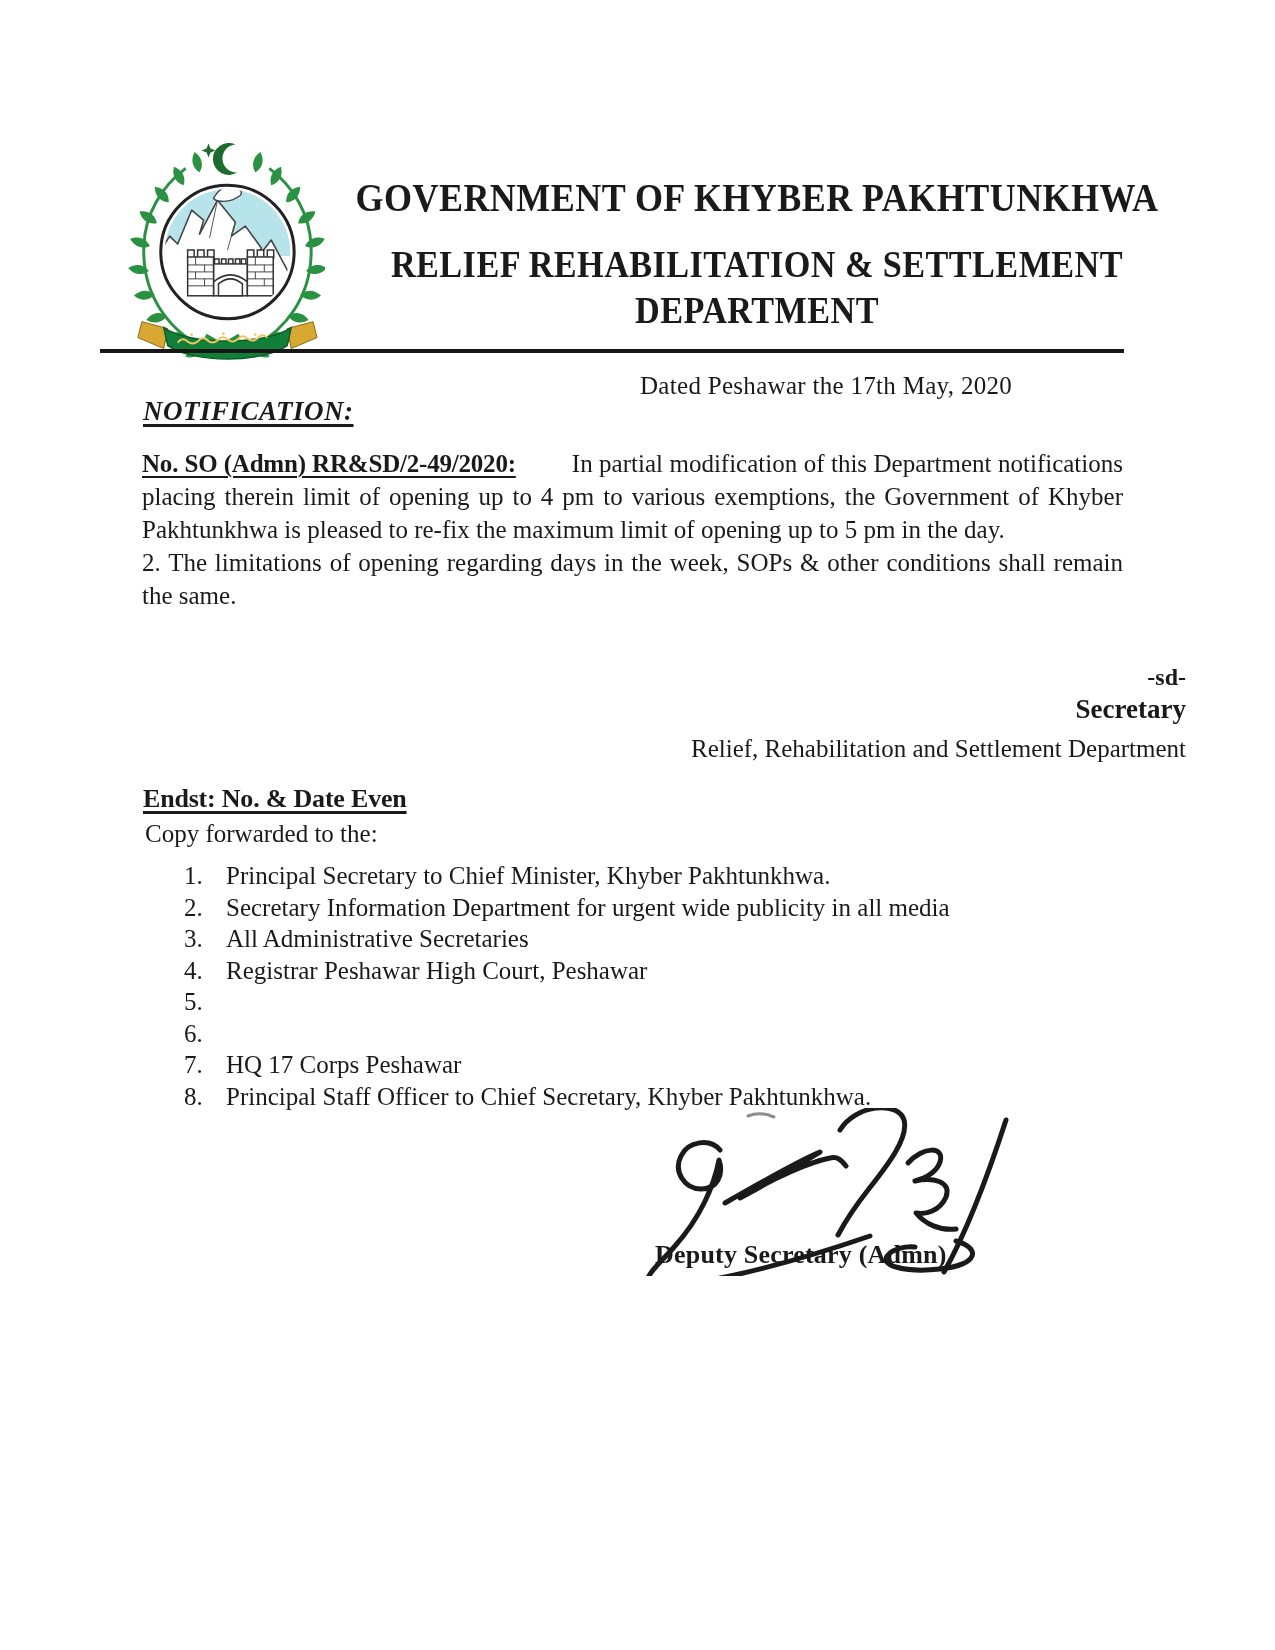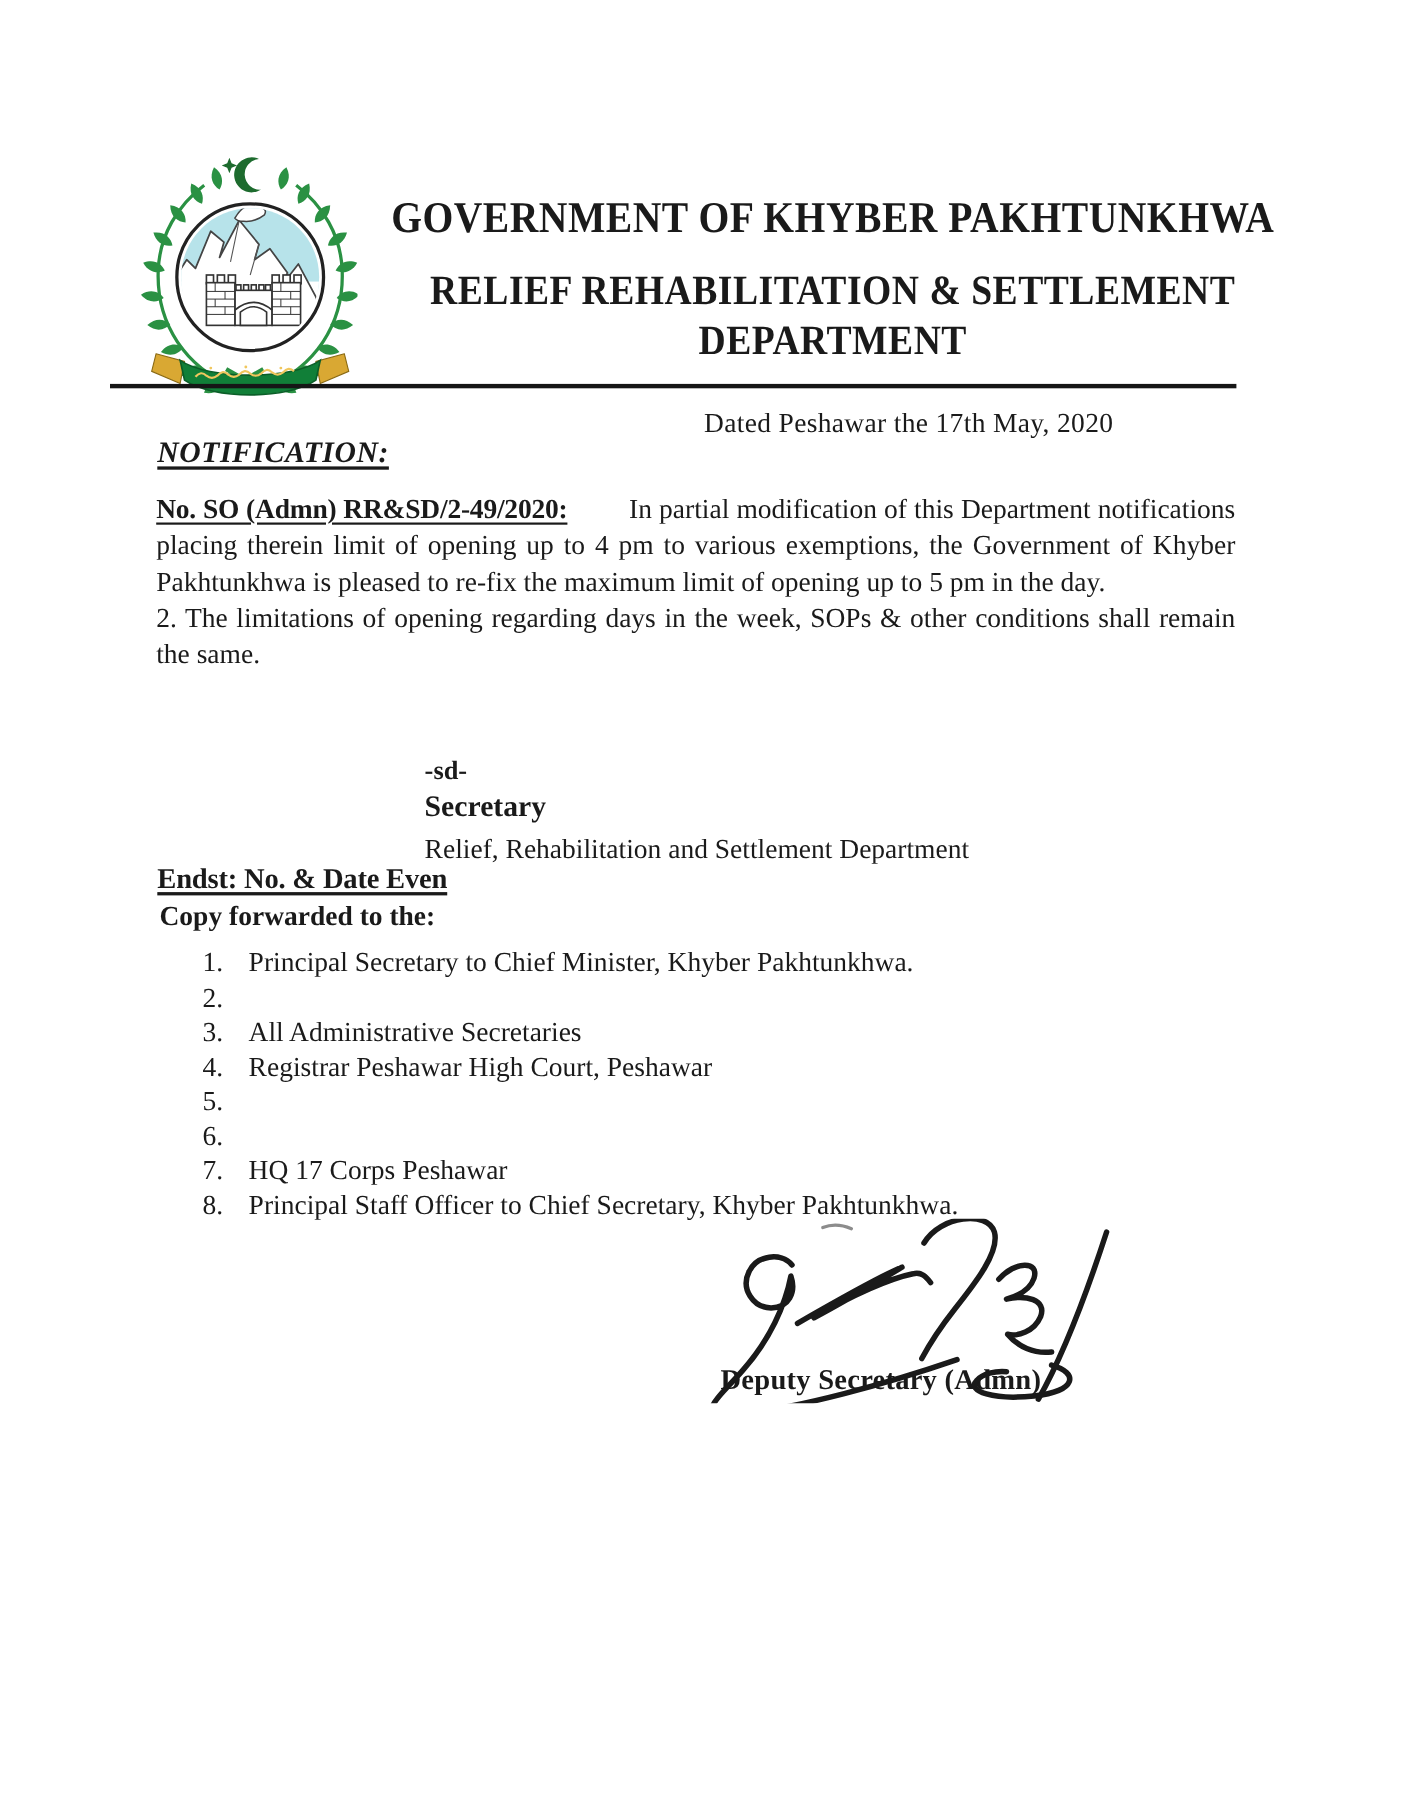--- a/index.html
+++ b/index.html
@@ -33,30 +33,30 @@
   }
   
   .body-block{position:absolute;left:142px;top:447px;width:981px;font-size:25px;line-height:33px;text-align:justify;}
   .body-block p{margin:0;}
   .ref-no{
     font-weight:bold;text-decoration:underline;text-decoration-thickness:2px;text-underline-offset:4px;
     letter-spacing:-0.2px;
   }
   .gap{display:inline-block;width:56px;}
   
-  .signatory{position:absolute;left:386px;top:688px;width:800px;text-align:left;}
+  .signatory{position:absolute;left:386px;top:664px;width:800px;text-align:right;}
   .sig-sd{font-weight:bold;font-size:24px;margin:0;}
   .sig-title{font-weight:bold;font-size:27px;margin:3px 0 10px 0;}
   .sig-dept{font-size:25px;margin:2px 0 0 0;}
   
   .endst-heading{
     position:absolute;left:143px;top:784px;font-size:26px;font-weight:bold;
     text-decoration:underline;text-decoration-thickness:2.5px;text-underline-offset:4px;letter-spacing:-0.2px;
   }
-  .copy-line{position:absolute;left:145px;top:820px;font-size:25px;font-weight:bold;}
+  .copy-line{position:absolute;left:145px;top:820px;font-size:25px;}
   .endst-list{position:absolute;left:184px;top:862px;margin:0;padding:0;list-style:none;font-size:25px;}
   .endst-list li{display:flex;height:31.5px;align-items:baseline;}
   .endst-list .num{width:42px;flex:none;}
   
   .signature-svg{position:absolute;left:640px;top:1108px;width:390px;height:175px;pointer-events:none;z-index:3;}
   .sig-label{position:absolute;left:655px;top:1240px;font-size:26px;font-weight:bold;letter-spacing:0.2px;z-index:2;}
 </style>
 </head>
 <body>
 
@@ -167,20 +167,21 @@
 
   <div class="endst-heading">Endst: No. &amp; Date Even</div>
   <div class="copy-line">Copy forwarded to the:</div>
   <ol class="endst-list">
     <li>
         <span class="num">1.</span>
         <span>Principal Secretary to Chief Minister, Khyber Pakhtunkhwa.</span>
       </li>
     <li>
         <span class="num">2.</span>
+        <span>Secretary Information Department for urgent wide publicity in all media</span>
       </li>
     <li>
         <span class="num">3.</span>
         <span>All Administrative Secretaries</span>
       </li>
     <li>
         <span class="num">4.</span>
         <span>Registrar Peshawar High Court, Peshawar</span>
       </li>
     <li>

